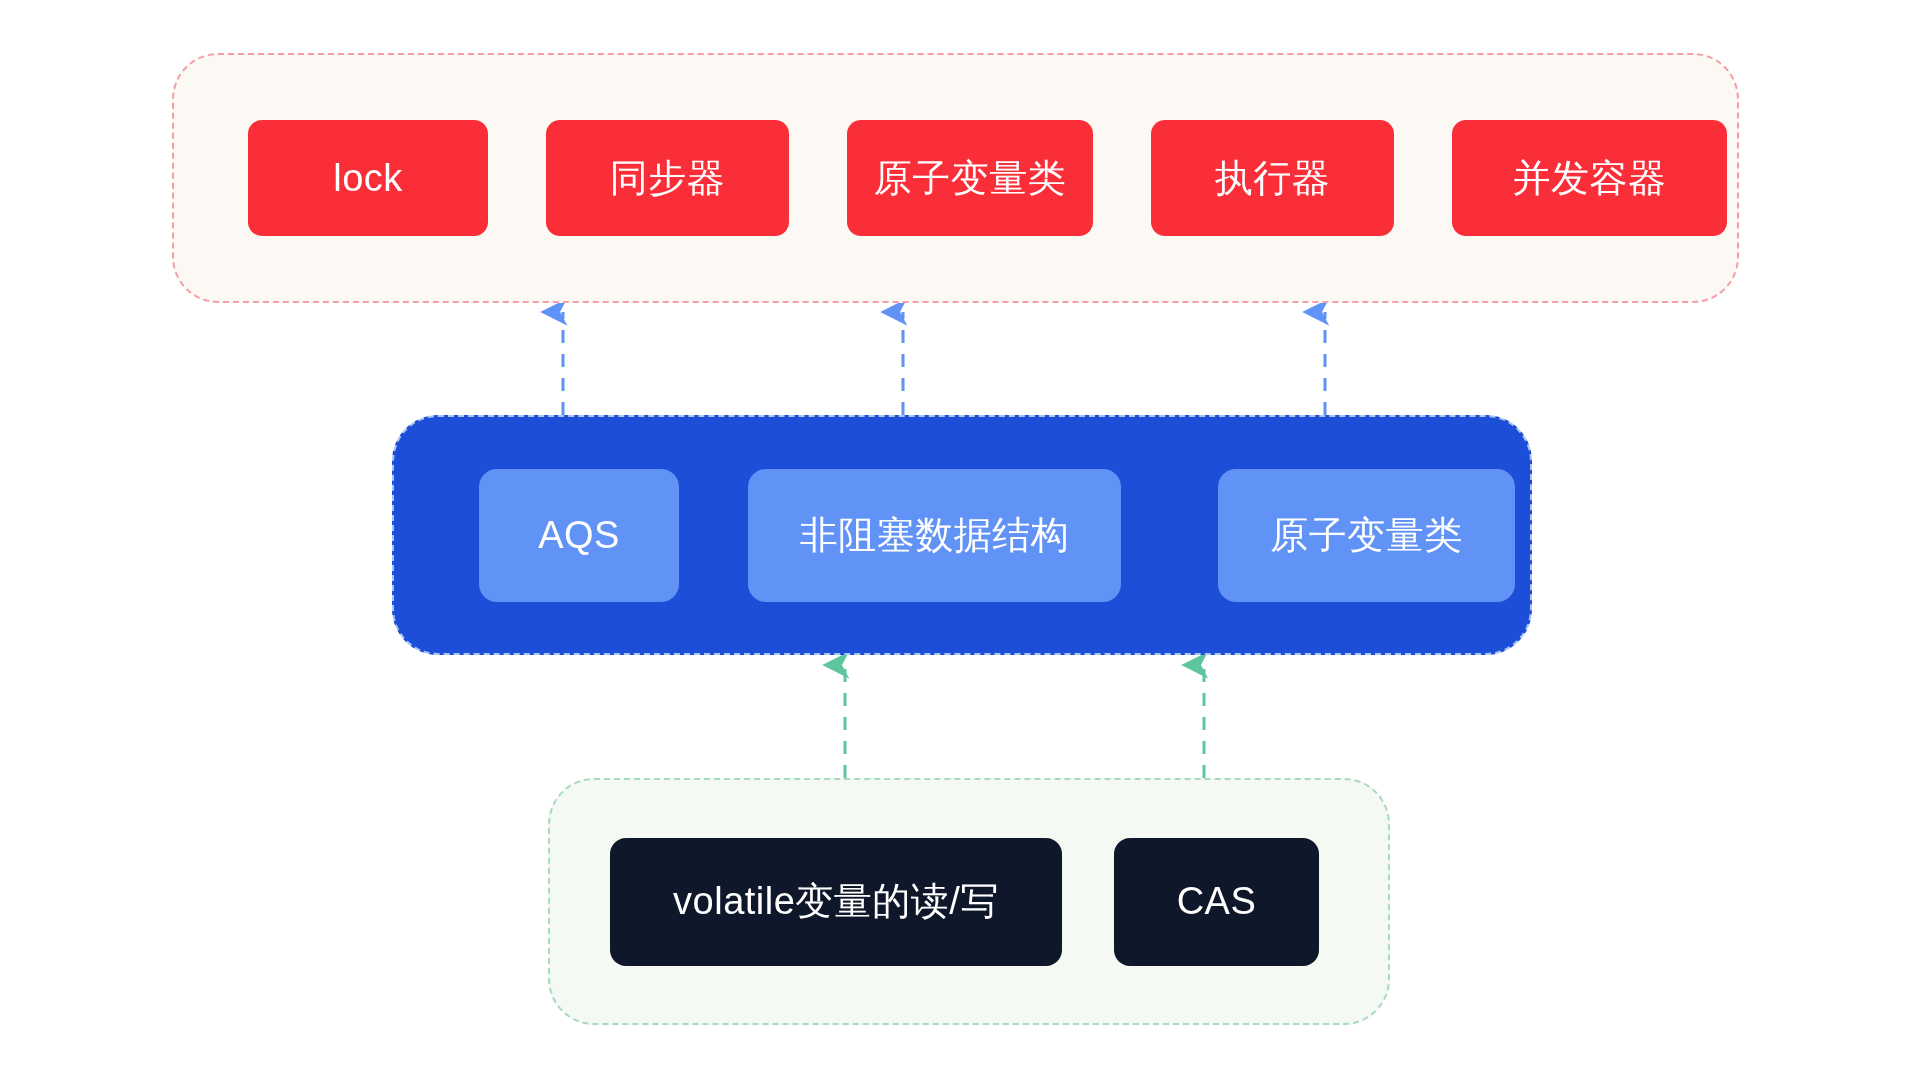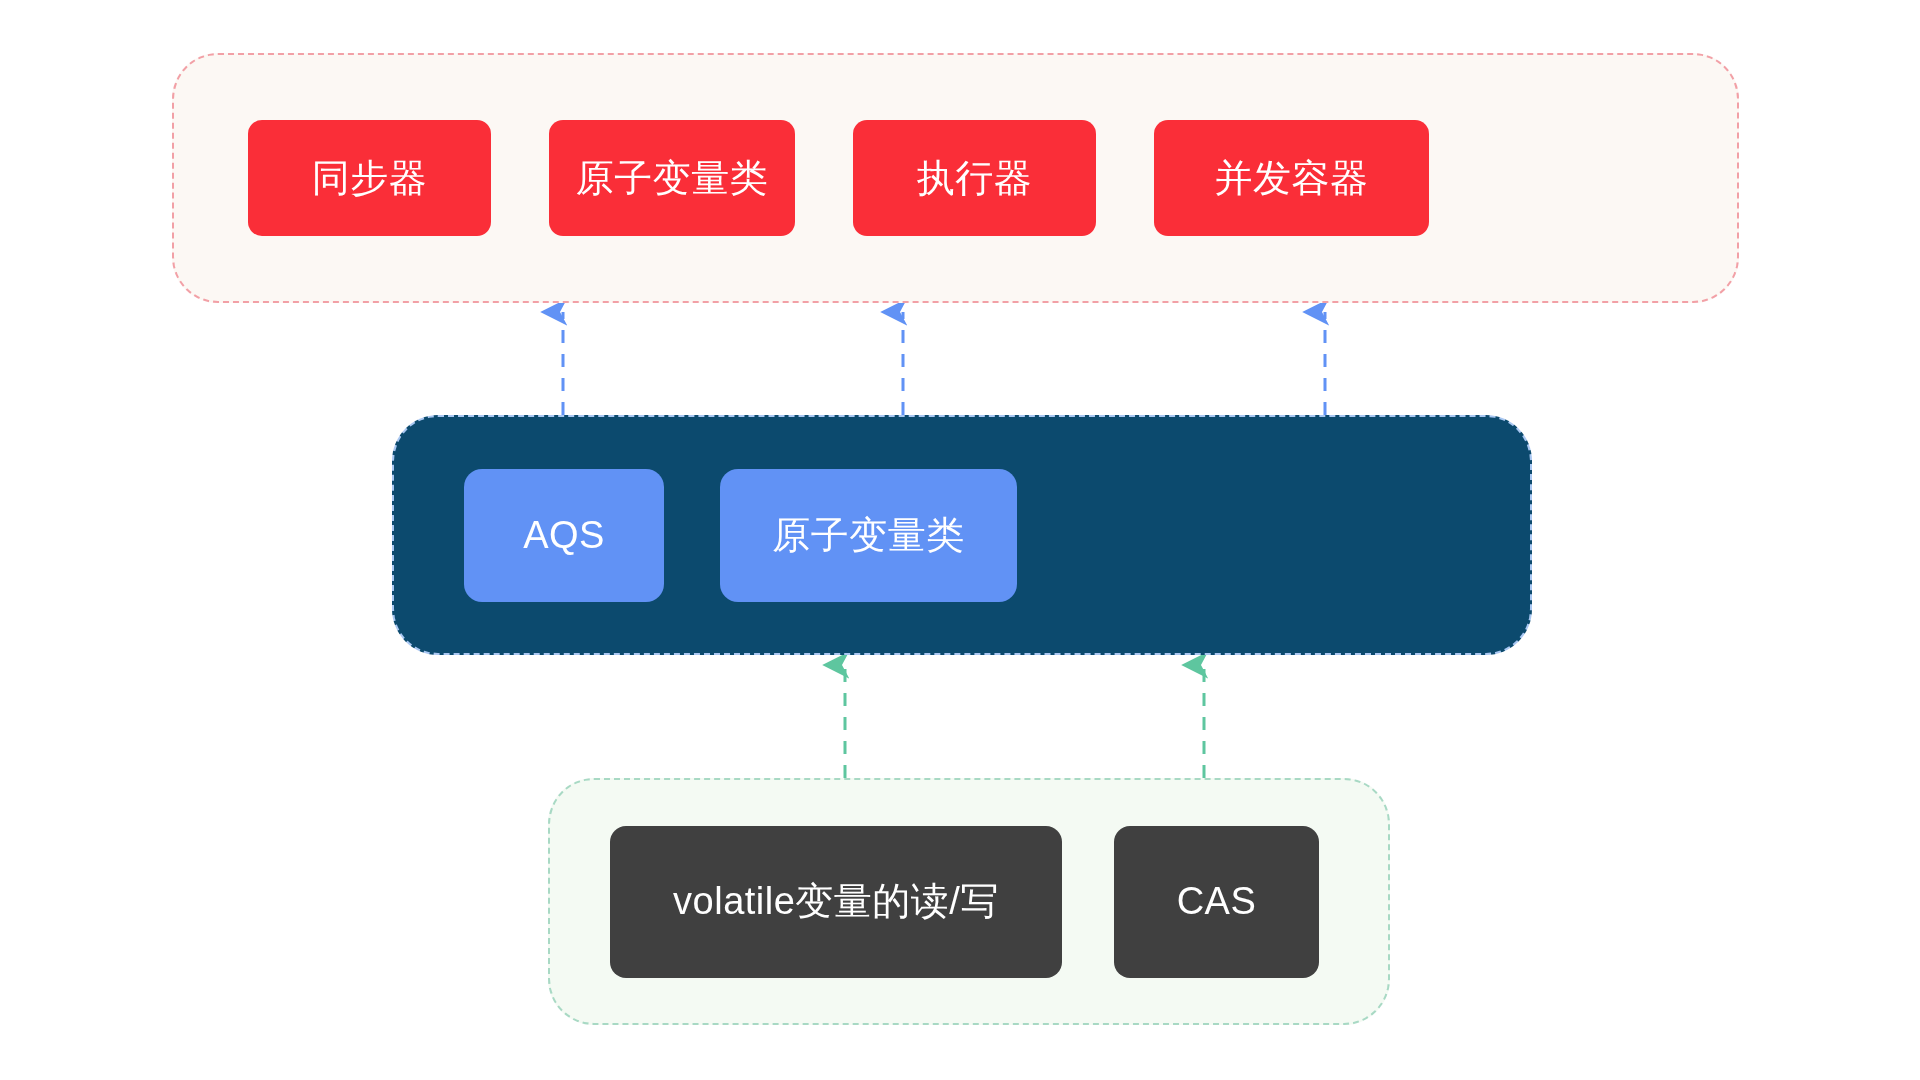--- a/index.html
+++ b/index.html
@@ -40,25 +40,25 @@
     justify-content: flex-start;
     padding-left: 74px;
     gap: 58px;
   }
 
   .layer-middle {
     left: 392px;
     top: 415px;
     width: 1140px;
     height: 240px;
-    background: #0c4a6e;
+    background: #1d4ed8;
     border: 2px dashed #a9c7f2;
-    justify-content: flex-start;
+    justify-content: center;
     padding-left: 70px;
-    gap: 28px;
+    gap: 69px;
   }
 
   .layer-bottom {
     left: 548px;
     top: 778px;
     width: 842px;
     height: 247px;
     background: #f4faf3;
     border: 2px dashed #a8d9c4;
     justify-content: flex-start;
@@ -96,23 +96,23 @@
     border-radius: 18px;
     height: 133px;
     font-size: 38px;
     padding: 0 32px;
   }
   .node-blue.w-aqs   { width: 200px; }
   .node-blue.w-nbds  { width: 373px; }
   .node-blue.w-atom  { width: 297px; margin-left: 28px; }
 
   .node-green {
-    background: #404040;
+    background: #0f172a;
     border-radius: 16px;
-    height: 152px;
+    height: 128px;
     font-size: 38px;
     padding: 0 34px;
     text-align: right;
   }
   .node-green.w-volatile { width: 452px; }
   .node-green.w-cas      { width: 205px; }
 
   
   .connectors {
     position: absolute;
@@ -140,38 +140,44 @@
 
     <line x1="563" y1="415" x2="563" y2="312" stroke="#6192f5" stroke-width="3" stroke-dasharray="13 11" marker-end="url(#arrowhead-blue)"></line>
     <line x1="903" y1="415" x2="903" y2="312" stroke="#6192f5" stroke-width="3" stroke-dasharray="13 11" marker-end="url(#arrowhead-blue)"></line>
     <line x1="1325" y1="415" x2="1325" y2="312" stroke="#6192f5" stroke-width="3" stroke-dasharray="13 11" marker-end="url(#arrowhead-blue)"></line>
 
     <line x1="845" y1="778" x2="845" y2="665" stroke="#5ec69f" stroke-width="3" stroke-dasharray="13 11" marker-end="url(#arrowhead-green)"></line>
     <line x1="1204" y1="778" x2="1204" y2="665" stroke="#5ec69f" stroke-width="3" stroke-dasharray="13 11" marker-end="url(#arrowhead-green)"></line>
   </svg>
 
   <div class="layer layer-top">
+    <div class="node node-red w-lock">
+        <span>lock</span>
+      </div>
     <div class="node node-red w-sync">
         <span>同步器</span>
       </div>
     <div class="node node-red w-queue">
         <span>原子变量类</span>
       </div>
     <div class="node node-red w-executor">
         <span>执行器</span>
       </div>
     <div class="node node-red w-container">
         <span>并发容器</span>
       </div>
   </div>
 
   <div class="layer layer-middle">
     <div class="node node-blue w-aqs">
         <span>AQS</span>
       </div>
+    <div class="node node-blue w-nbds">
+        <span>非阻塞数据结构</span>
+      </div>
     <div class="node node-blue w-atom">
         <span>原子变量类</span>
       </div>
   </div>
 
   <div class="layer layer-bottom">
     <div class="node node-green w-volatile">
         <span>volatile变量的读/写</span>
       </div>
     <div class="node node-green w-cas">

